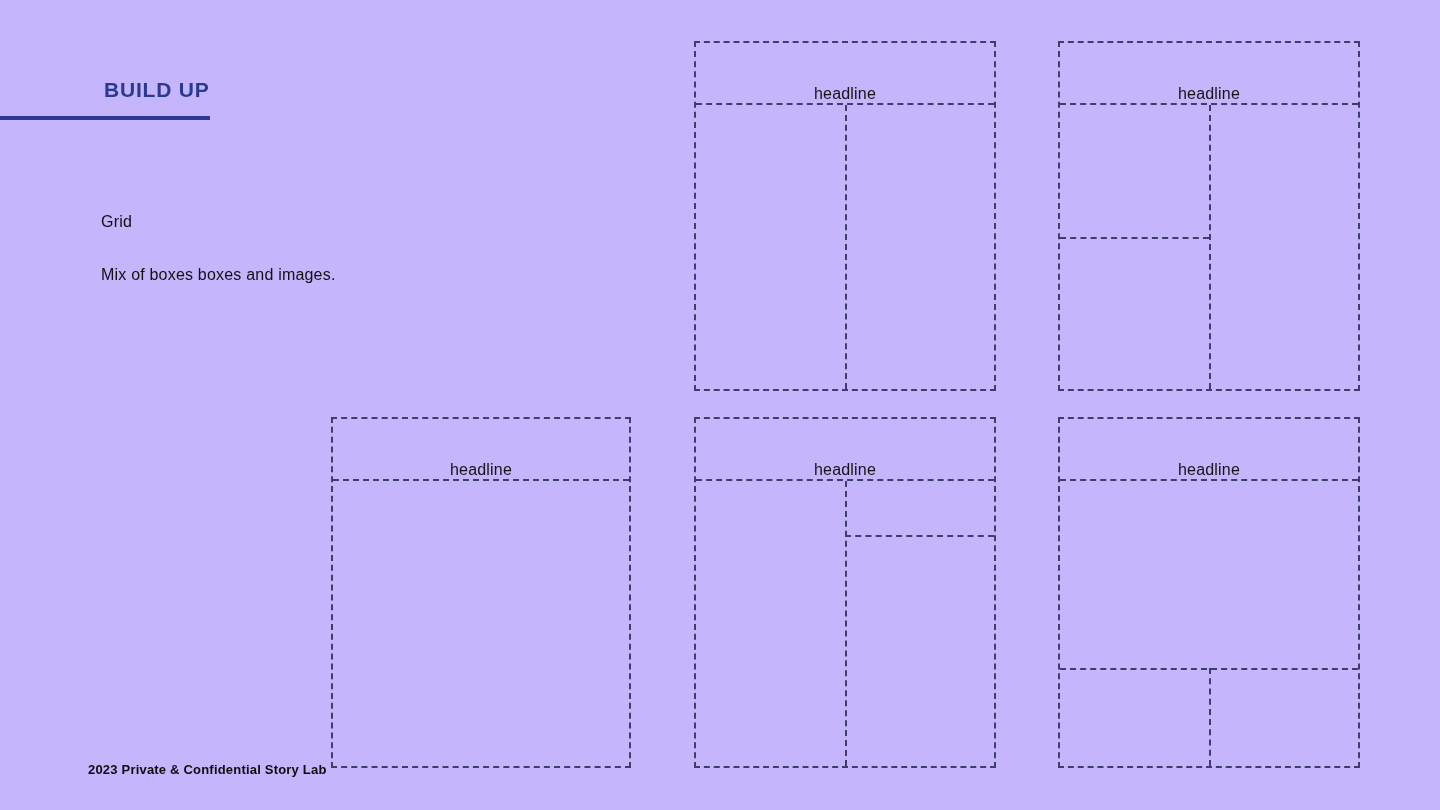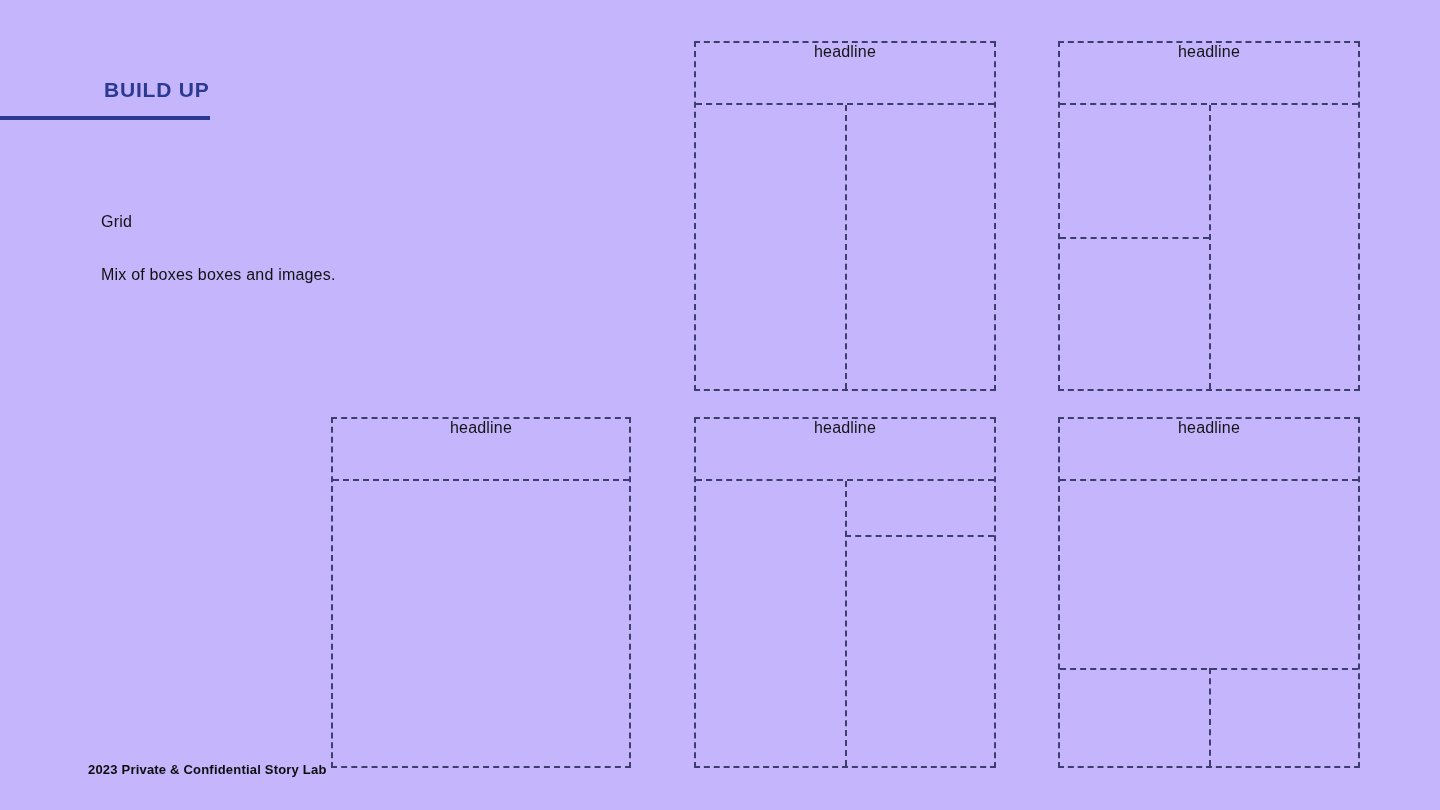--- a/index.html
+++ b/index.html
@@ -69,21 +69,21 @@
   .panel-bottom-left  { left: 331px;  top: 417px; width: 300px; height: 351px; }
   .panel-bottom-middle{ left: 694px;  top: 417px; width: 302px; height: 351px; }
   .panel-bottom-right { left: 1058px; top: 417px; width: 302px; height: 351px; }
 
   .headline-strip {
     position: absolute;
     left: 0; right: 0; top: 0;
     height: 62px;
     border-bottom: 2px dashed #3e3e6e;
     display: flex;
-    align-items: flex-start;
+    align-items: flex-end;
     justify-content: center;
     box-sizing: border-box;
   }
   .headline-label {
     font-size: 16px;
     color: #141414;
     letter-spacing: 0.2px;
   }
 
   .vline {

